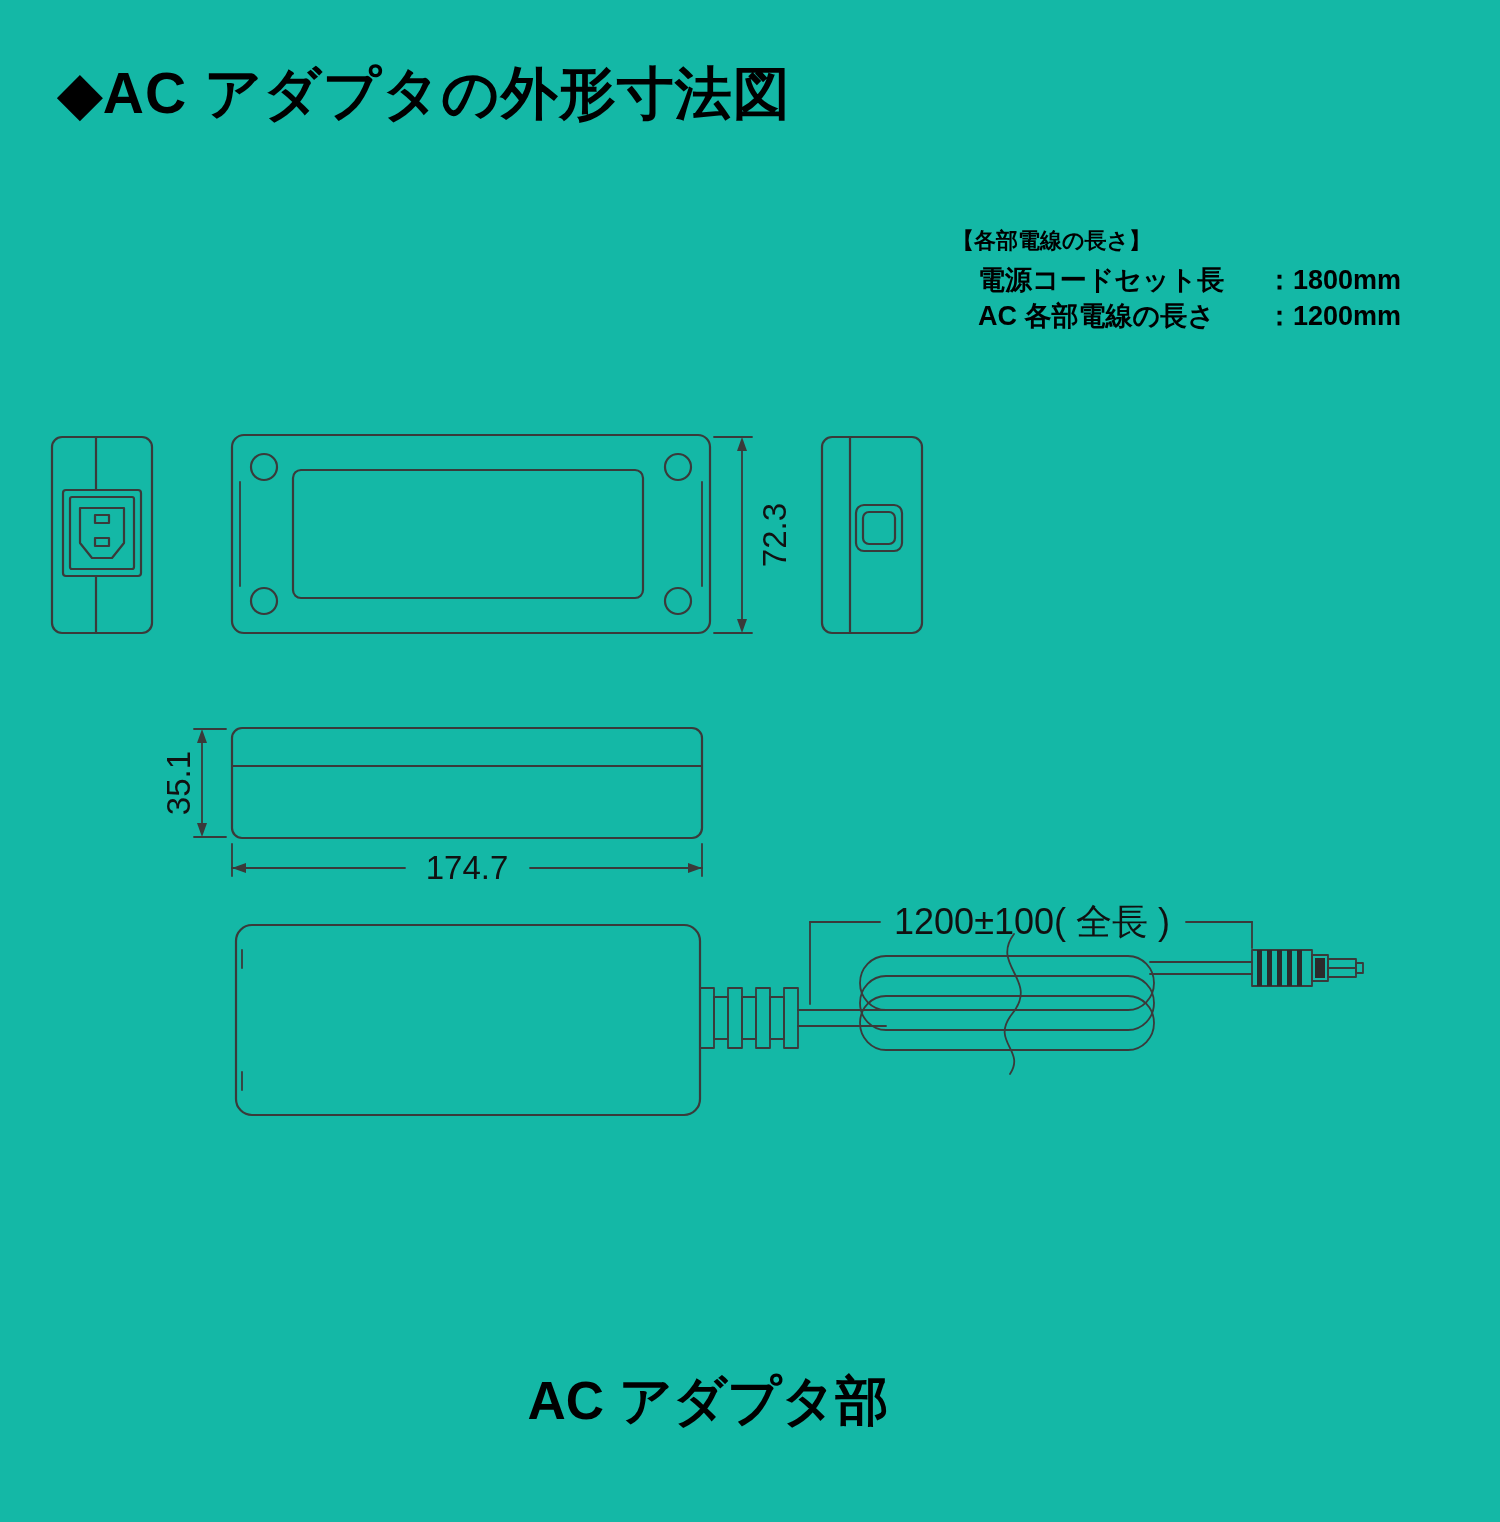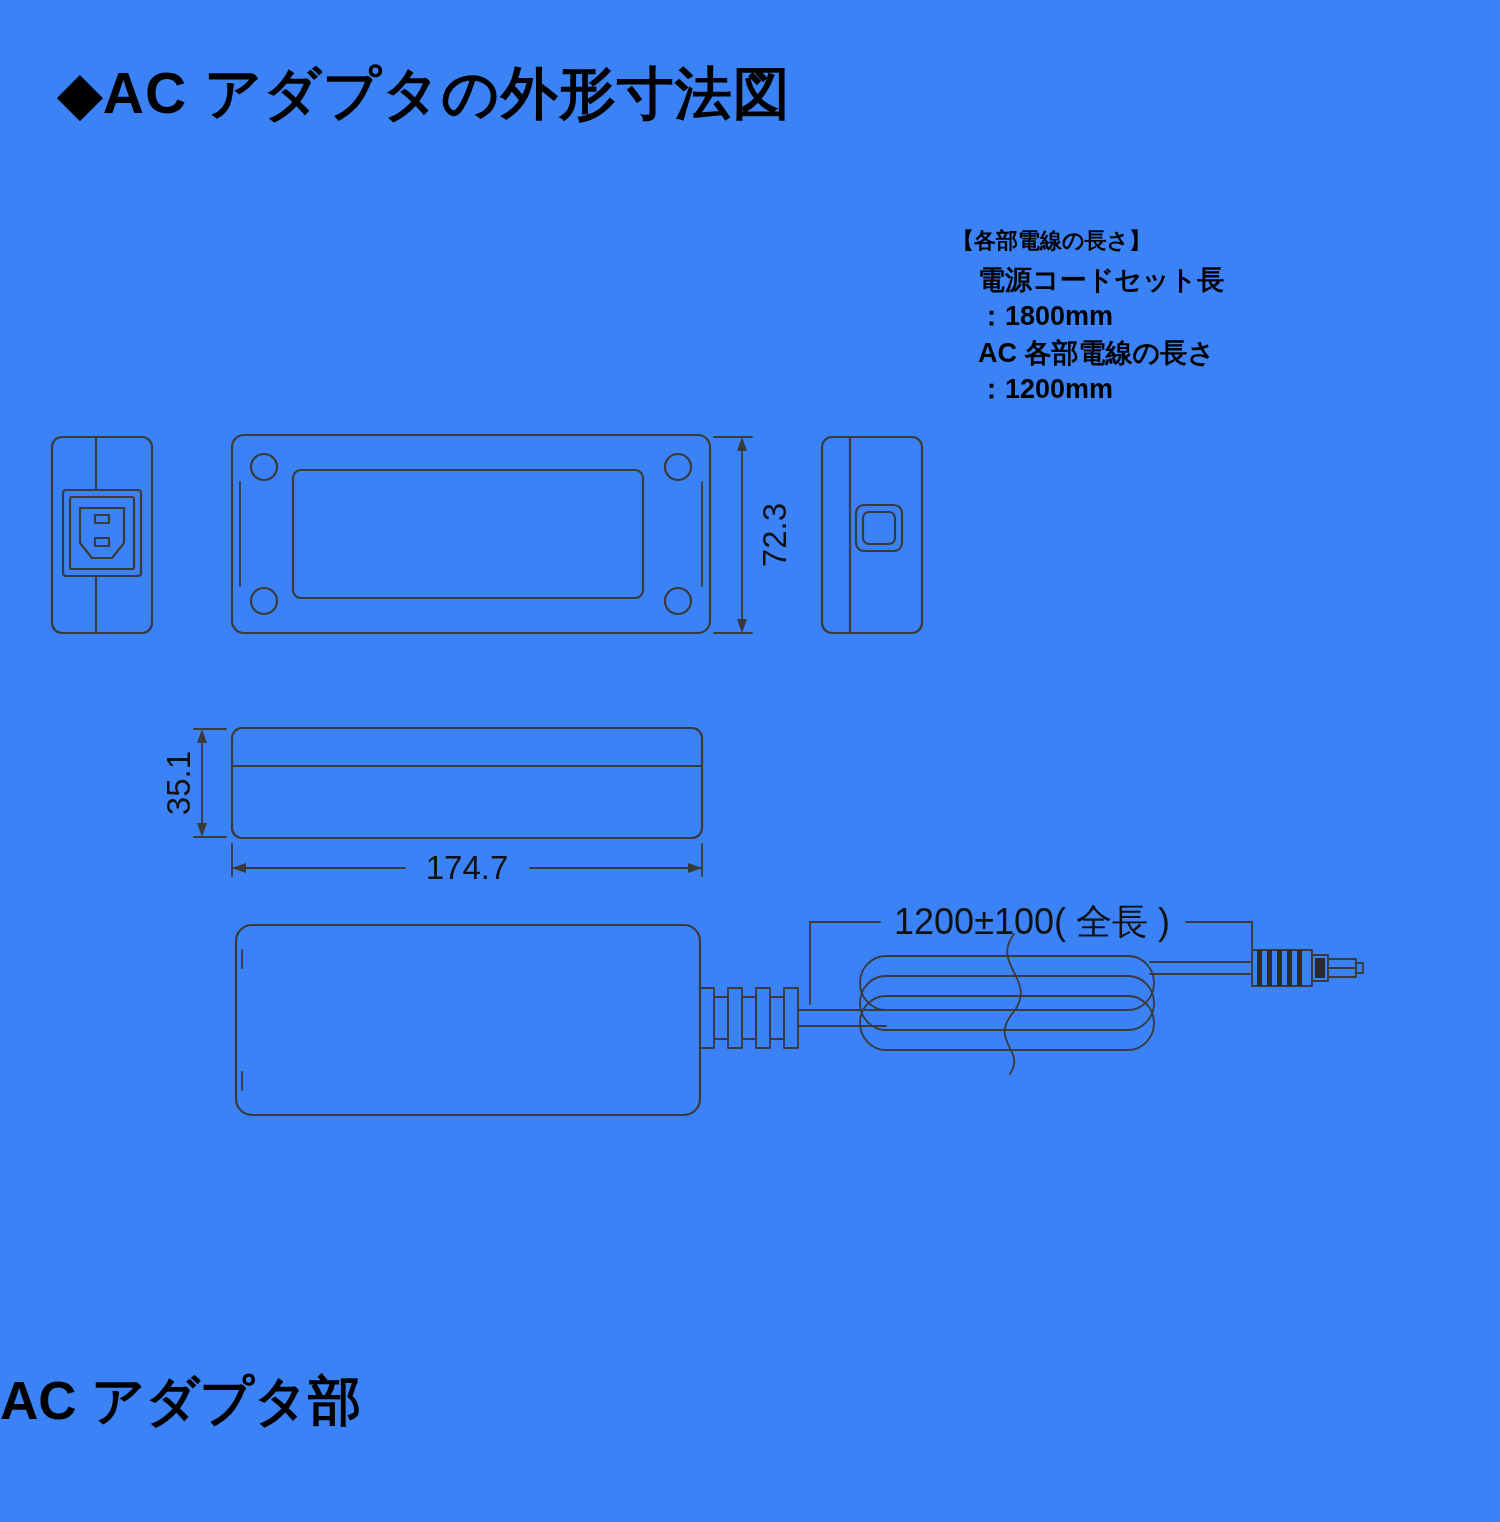--- a/index.html
+++ b/index.html
@@ -4,36 +4,36 @@
 <style>
   * { margin: 0; padding: 0; box-sizing: border-box; }
   html, body { background: #ffffff; }
   body {
     width: 1500px; height: 1522px;
     font-family: "Liberation Sans", sans-serif;
     color: #000;
     position: relative;
     overflow: hidden;
   }
-  .page { position: absolute; left: 0; top: 0; width: 1500px; height: 1522px; background: #3b82f6; }
+  .page { position: absolute; left: 0; top: 0; width: 1500px; height: 1522px; background: #14b8a6; }
 
   .title {
     position: absolute; left: 58px; top: 56px;
     font-size: 57px; font-weight: 700; letter-spacing: 1px;
     white-space: nowrap;
   }
 
   .wire-box { position: absolute; left: 952px; top: 226px; font-weight: 700; }
   .wire-heading { font-size: 22px; margin-bottom: 6px; white-space: nowrap; }
-  .wire-row { display: flex; font-size: 27px; padding-left: 26px; line-height: 1.35; white-space: nowrap; flex-direction: column; }
+  .wire-row { display: flex; font-size: 27px; padding-left: 26px; line-height: 1.35; white-space: nowrap; }
   .wire-label { width: 288px; }
 
   .footer {
     position: absolute; left: 0; top: 1366px; width: 1416px;
-    font-size: 53px; font-weight: 700;
+    text-align: center; font-size: 53px; font-weight: 700;
   }
 
   svg.drawing { position: absolute; left: 0; top: 0; }
   .ln { stroke: #3a3a3a; stroke-width: 2.2; fill: none; stroke-linejoin: round; stroke-linecap: round; }
   .thin { stroke-width: 1.8; }
   .ar { fill: #3a3a3a; stroke: none; }
   .solid { fill: #2b2b2b; stroke: none; }
   .dim-text { fill: #111; font-family: "Liberation Sans", sans-serif; font-size: 33px; font-weight: 400; }
   .dim-text-lg { fill: #111; font-family: "Liberation Sans", sans-serif; font-size: 36px; font-weight: 400; }
 </style>

